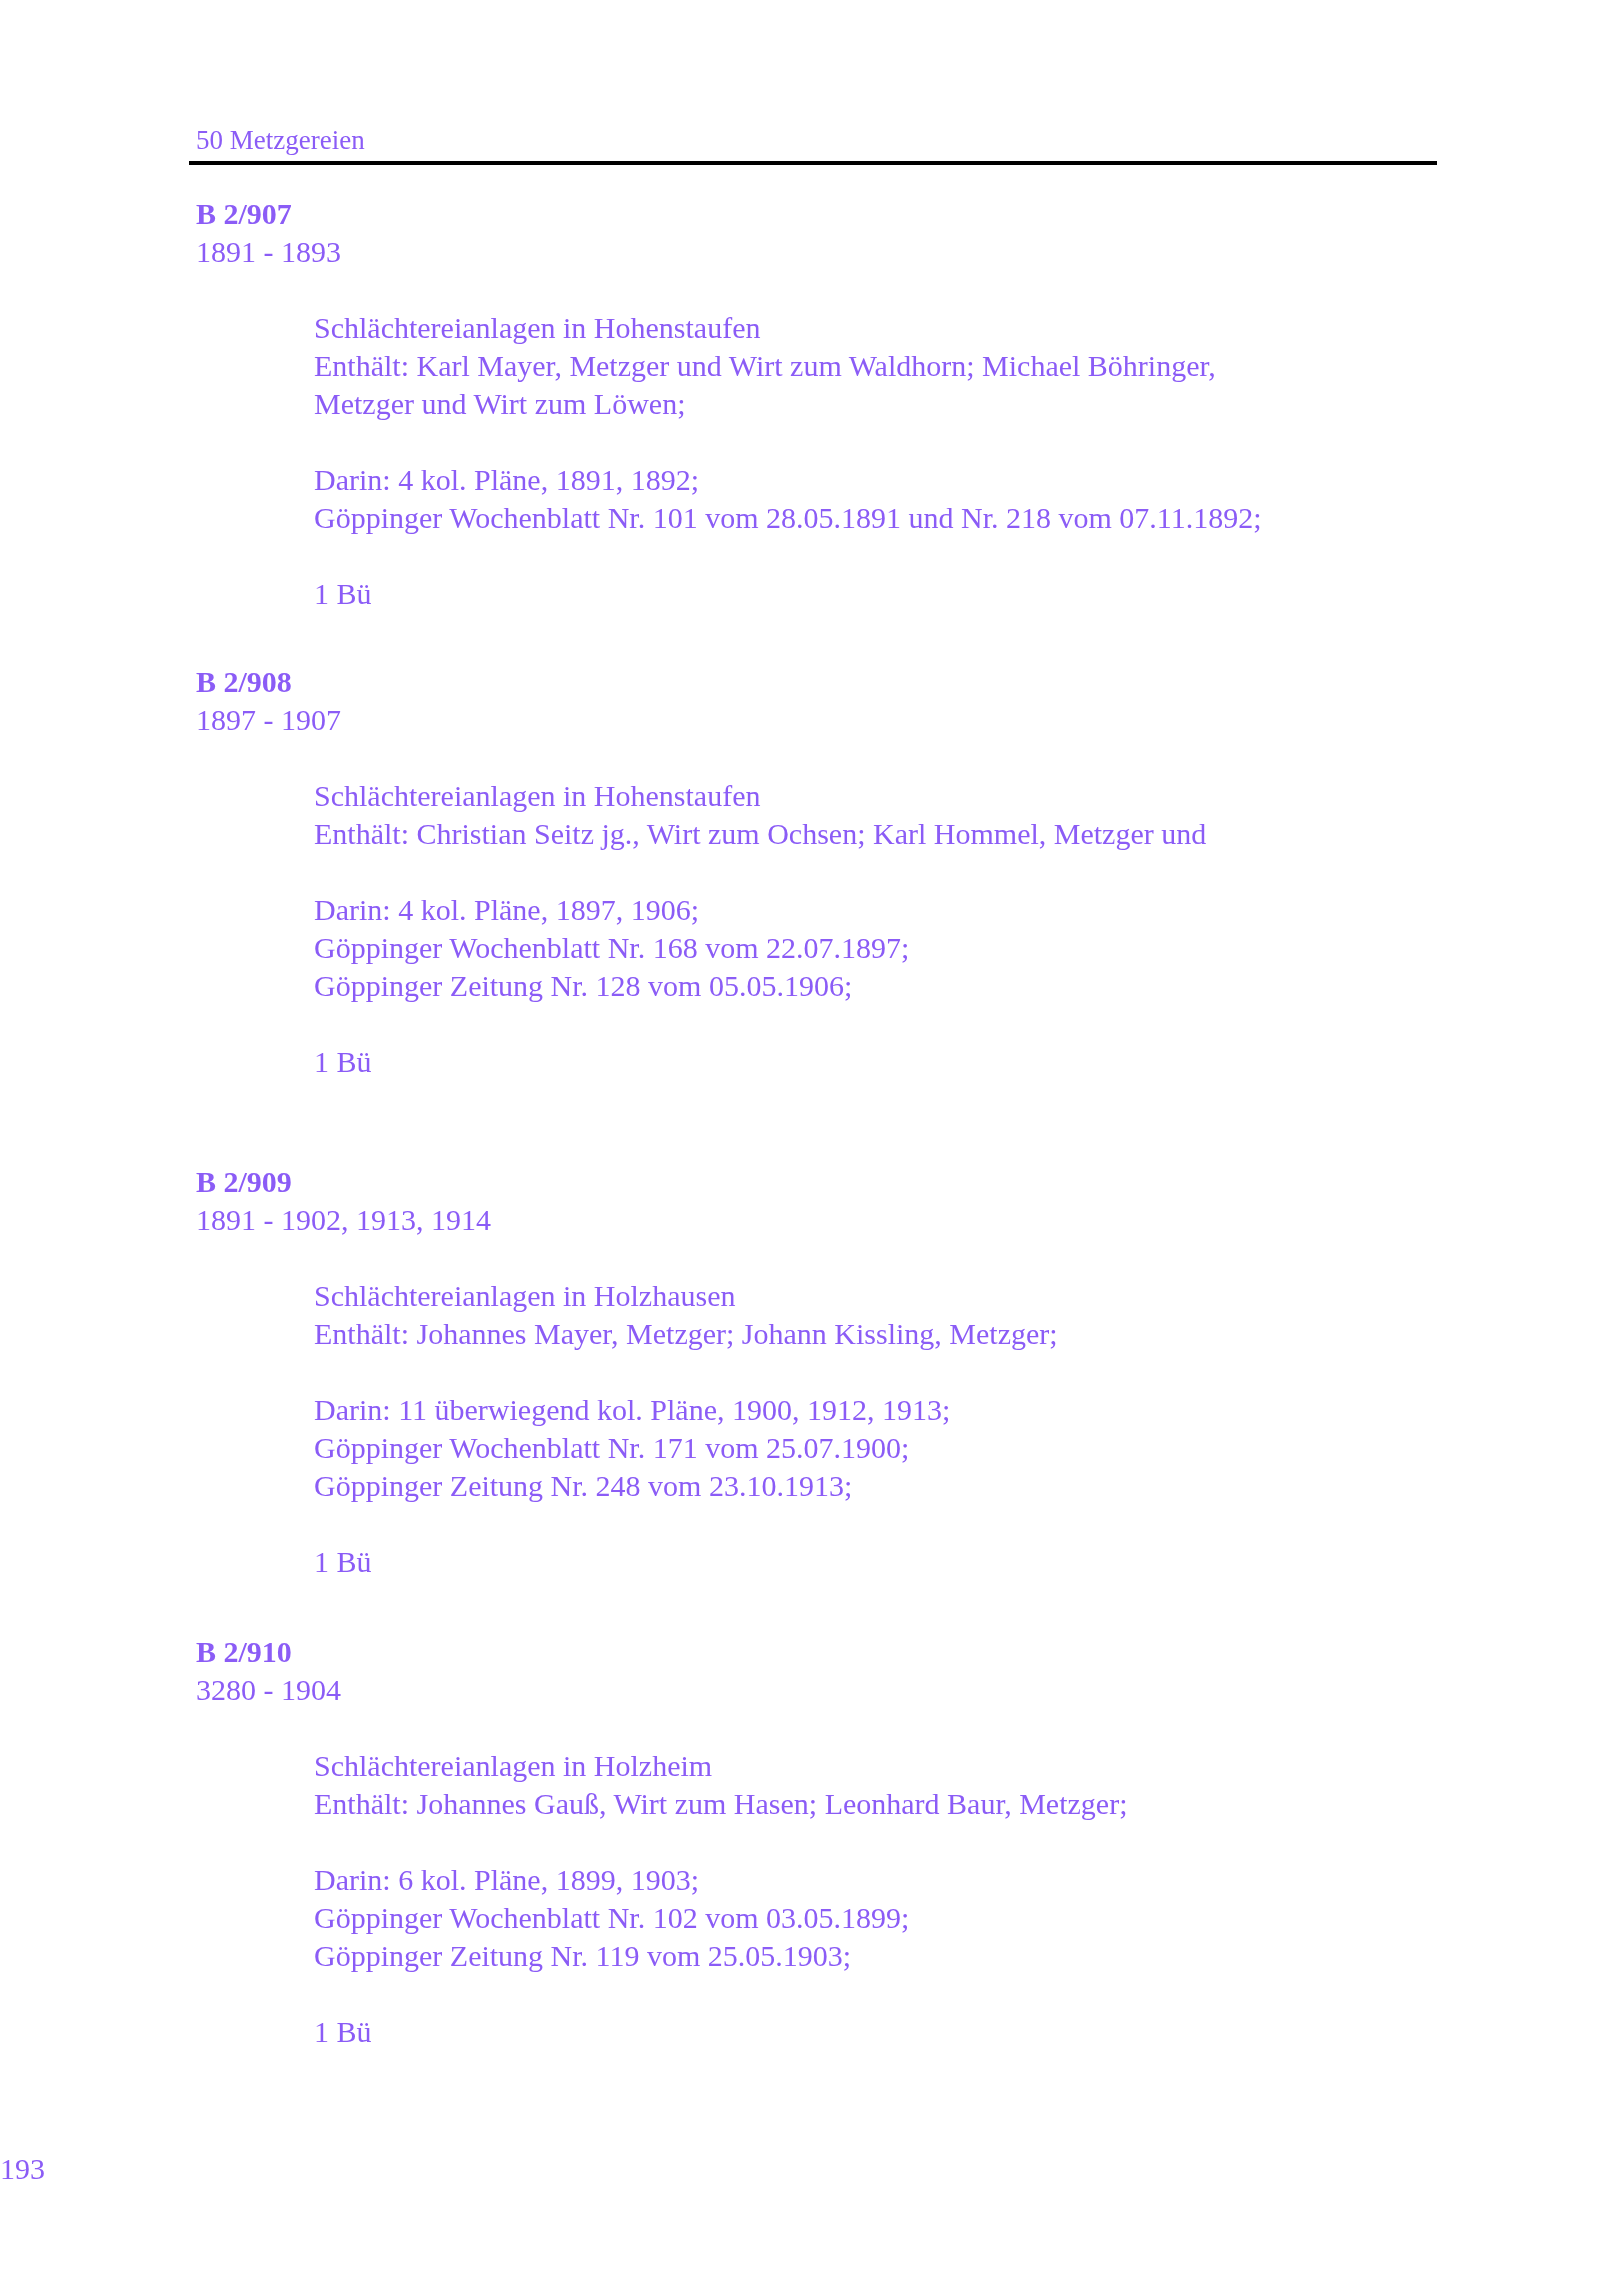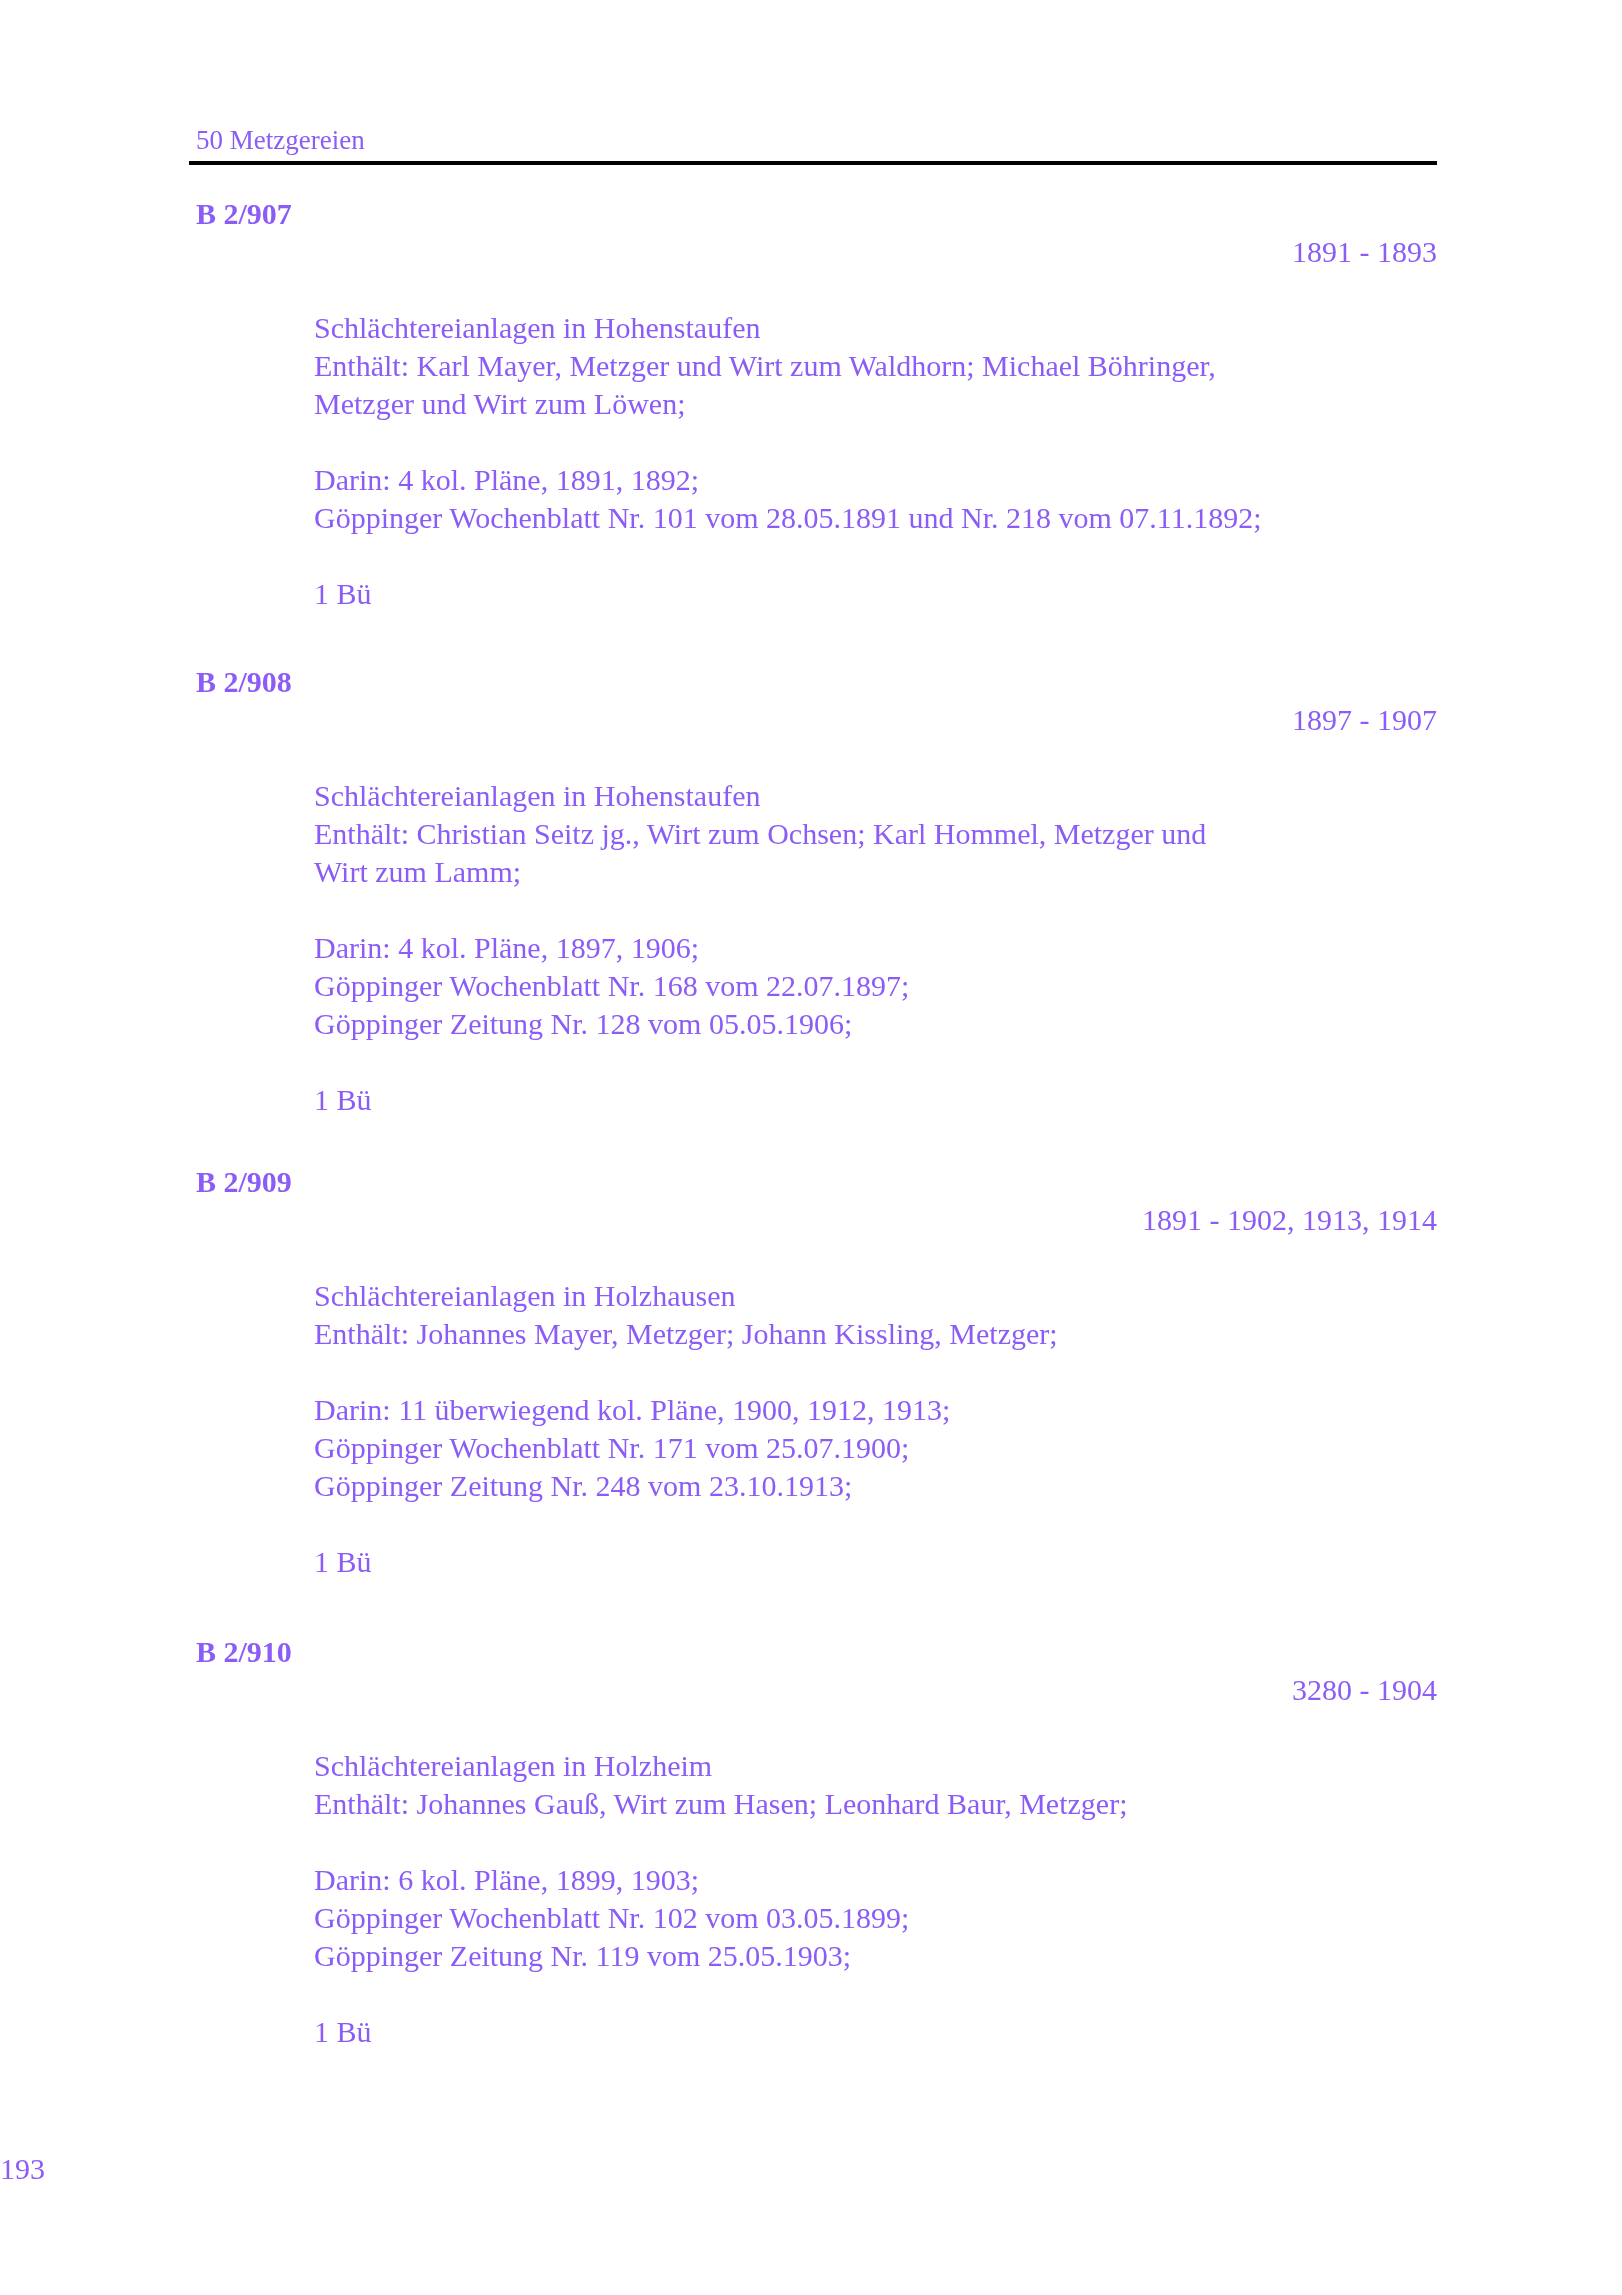--- a/index.html
+++ b/index.html
@@ -41,21 +41,21 @@
   .entry {
     position: absolute;
     left: 196px;
     width: 1241px; 
   }
   .entry-id {
     font-weight: bold;
     white-space: nowrap;
   }
   .entry-date {
-    text-align: right;
+    text-align: left;
     white-space: nowrap;
   }
   .entry-body {
     padding-left: 118px; 
   }
   .entry-title {
     font-weight: normal;
     white-space: nowrap;
   }
   .line { white-space: nowrap; }
@@ -95,21 +95,20 @@
     </div>
   </div>
 
   <div class="entry" style="top:663px">
     <div class="entry-id">B 2/908</div>
     <div class="entry-date">1897 - 1907</div>
     <div class="spacer"></div>
     <div class="entry-body">
       <div class="entry-title">Schlächtereianlagen in Hohenstaufen</div>
       <div class="line">Enthält: Christian Seitz jg., Wirt zum Ochsen; Karl Hommel, Metzger und</div>
-      <div class="line">Wirt zum Lamm;</div>
       <div class="spacer"></div>
       <div class="line">Darin: 4 kol. Pläne, 1897, 1906;</div>
       <div class="line">Göppinger Wochenblatt Nr. 168 vom 22.07.1897;</div>
       <div class="line">Göppinger Zeitung Nr. 128 vom 05.05.1906;</div>
       <div class="spacer"></div>
       <div class="line">1 Bü</div>
     </div>
   </div>
 
   <div class="entry" style="top:1163px">

